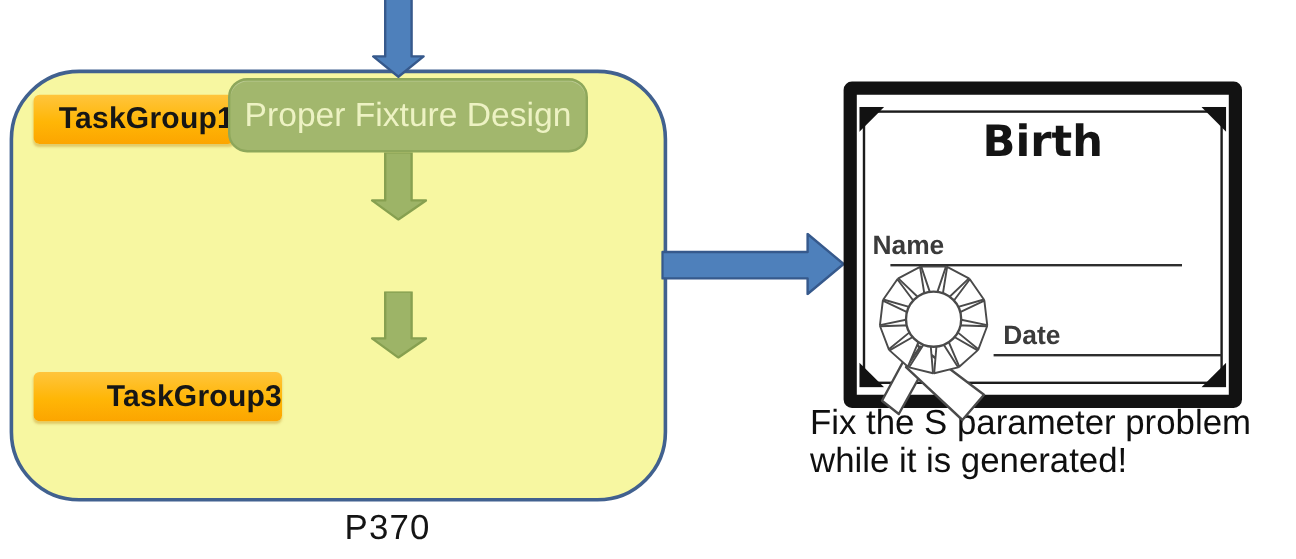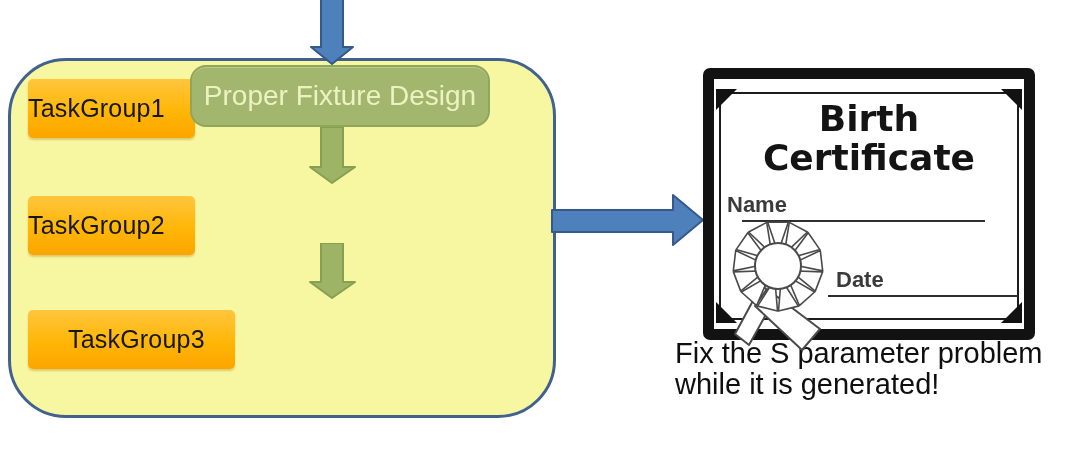--- a/index.html
+++ b/index.html
@@ -7,24 +7,24 @@
     position:relative;width:1080px;height:466px;background:#ffffff;
     font-family:"Liberation Sans",sans-serif;overflow:hidden;
   }
   
   .flow-container{
     position:absolute;left:8px;top:58px;width:548px;height:360px;
     background:#f7f7a1;border:3px solid #41618f;border-radius:58px;
     box-sizing:border-box;
   }
   .tag{
-    position:absolute;left:28px;width:167px;height:59px;
+    position:absolute;left:28px;width:167px;height:41px;
     background:linear-gradient(180deg,#ffc53d 0%,#ffb606 55%,#fca500 100%);
-    border-radius:5px;display:flex;align-items:center;justify-content:flex-start;
-    font-size:25px;font-weight:400;color:#161616;letter-spacing:0.2px;
+    border-radius:5px;display:flex;align-items:center;justify-content:flex-end;
+    font-size:25px;font-weight:700;color:#161616;letter-spacing:0.2px;
     box-shadow:0 2px 2px rgba(180,120,0,.35);
   }
   .tag1{top:79px;} .tag2{top:196px;} .tag3{top:310px;padding-left:40px;}
   .step{
     position:absolute;left:190px;width:300px;
     background:#a2b76d;border:2px solid #8ea75b;border-radius:16px;
     box-sizing:border-box;display:flex;align-items:center;justify-content:center;
     box-shadow:inset 0 1px 0 rgba(255,255,255,.25);
   }
   .step1{top:65px;height:62px;} .step2{top:182px;height:62px;} .step3{top:298px;height:64px;}
@@ -78,23 +78,20 @@
 </head>
 <body>
 
 <div class="canvas">
 
   <div class="flow-container"></div>
 
   <div class="tag tag1">
     <span>TaskGroup1</span>
   </div>
-  <div class="tag tag2">
-    <span>TaskGroup2</span>
-  </div>
   <div class="tag tag3">
     <span>TaskGroup3</span>
   </div>
 
   <div class="step step1">
     <span class="step-label">Proper Fixture Design</span>
   </div>
 
   <svg class="arrow-svg" style="left:308px;top:0;" width="48" height="66" viewBox="0 0 48 66">
     <polygon points="13,-3 35,-3 35,47 45,47 24,64 3,47 13,47" fill="#4e80bb" stroke="#36598c" stroke-width="2" stroke-linejoin="round"></polygon>
@@ -105,31 +102,31 @@
   </svg>
 
   <svg class="arrow-svg" style="left:309px;top:243px;" width="47" height="56" viewBox="0 0 47 56">
     <polygon points="12,0 34,0 34,39 46,39 23,55 1,39 12,39" fill="#9db467" stroke="#87a050" stroke-width="2" stroke-linejoin="round"></polygon>
   </svg>
 
   <svg class="arrow-svg" style="left:551px;top:194px;" width="154" height="52" viewBox="0 0 154 52">
     <polygon points="1,16 122,16 122,1 152,26 122,51 122,38 1,38" fill="#4e80bb" stroke="#36598c" stroke-width="2" stroke-linejoin="round"></polygon>
   </svg>
 
+  <div class="p370">P370</div>
 
   <div class="certificate">
     <div class="cert-inner"></div>
     <div class="corner tl"></div>
     <div class="corner tr"></div>
     <div class="corner bl"></div>
     <div class="corner br"></div>
 
     <div class="cert-title">
       <div>Birth</div>
-      <div>Certificate</div>
     </div>
 
     <div class="cert-field name-label">Name</div>
     <div class="cert-line name-line"></div>
 
     <div class="cert-field date-label">Date</div>
     <div class="cert-line date-line"></div>
 
     <svg class="rosette" viewBox="0 0 125 145">
       <polygon points="47,70 20,120 34,131 59,86" fill="#ffffff" stroke="#4a4a4a" stroke-width="2" stroke-linejoin="round"></polygon>

